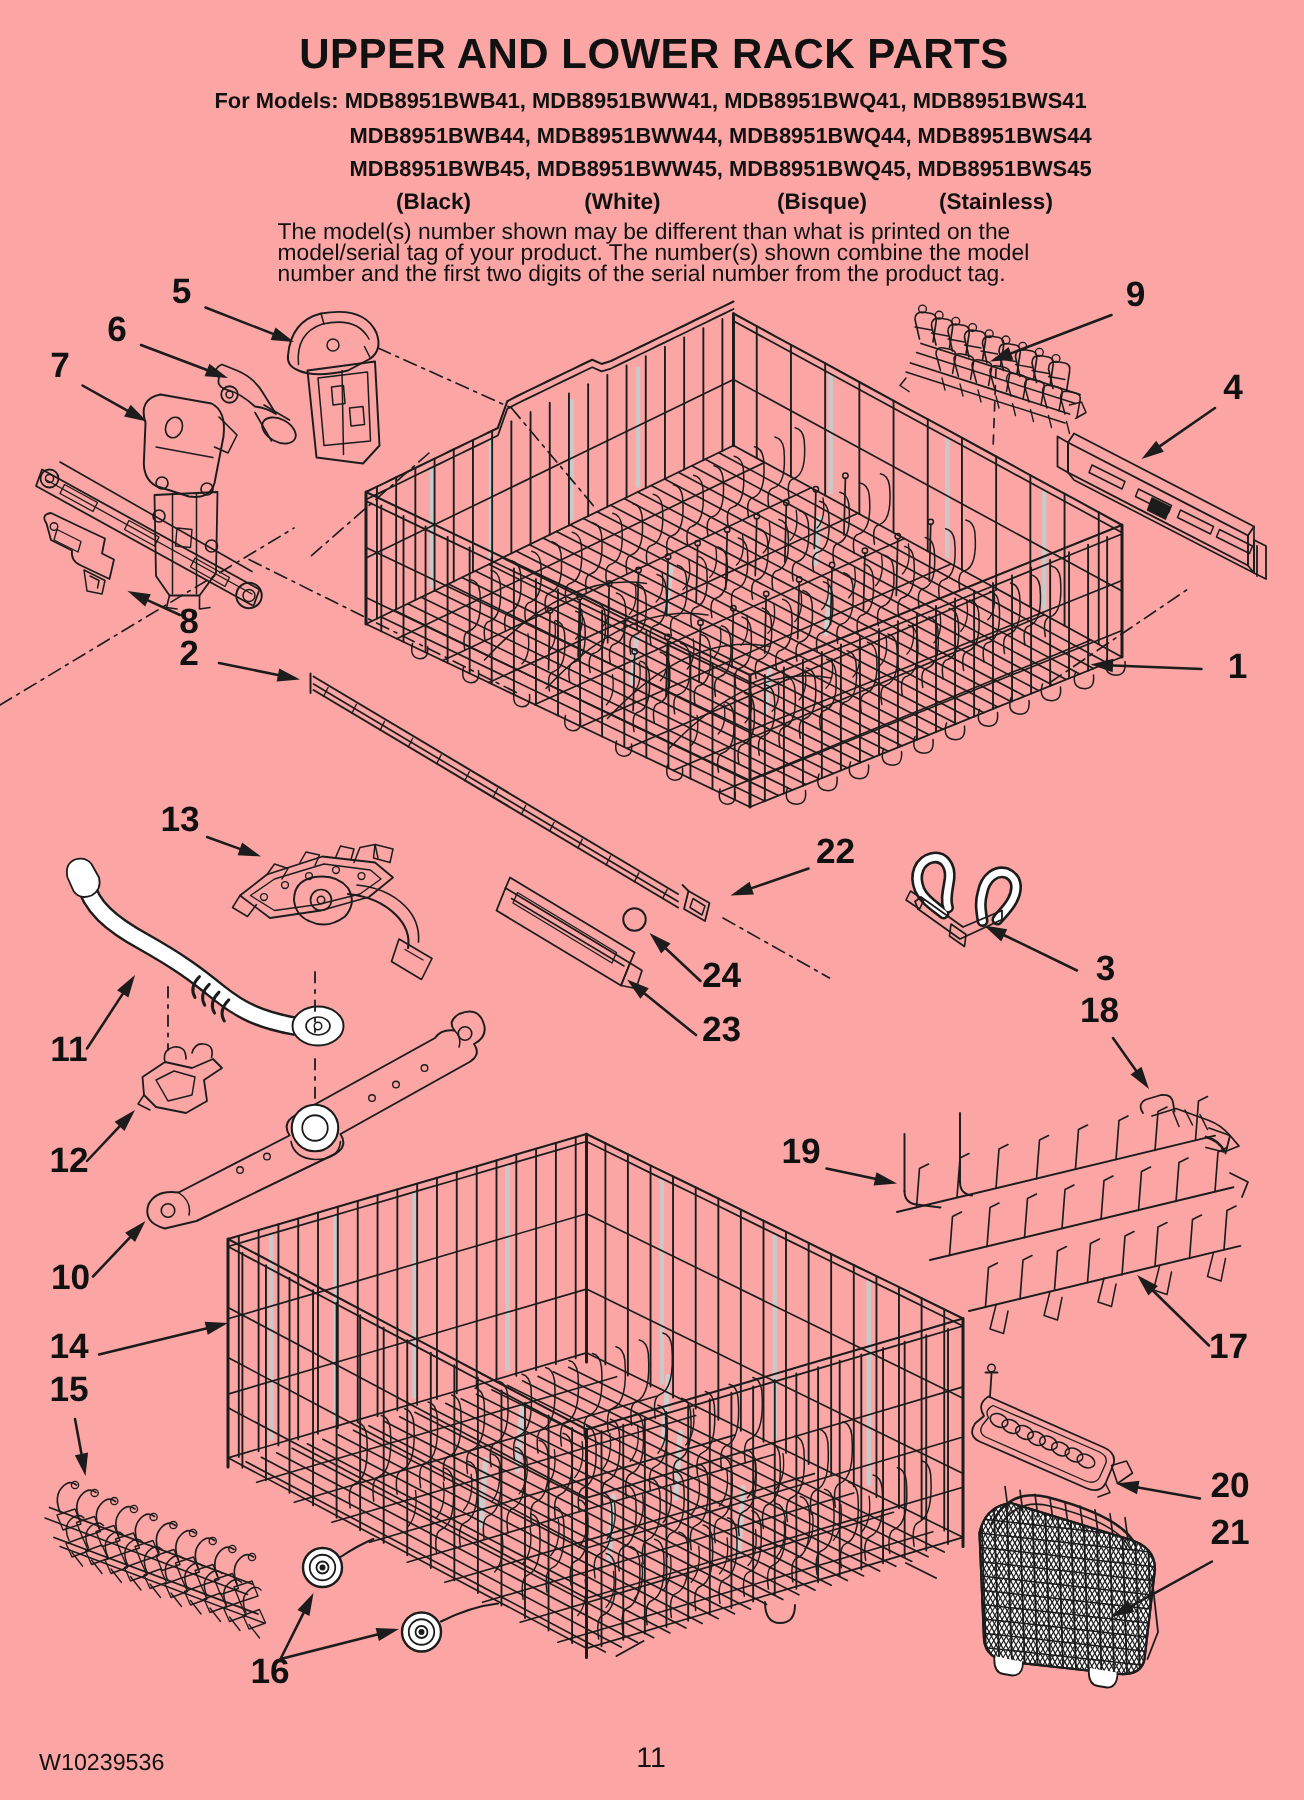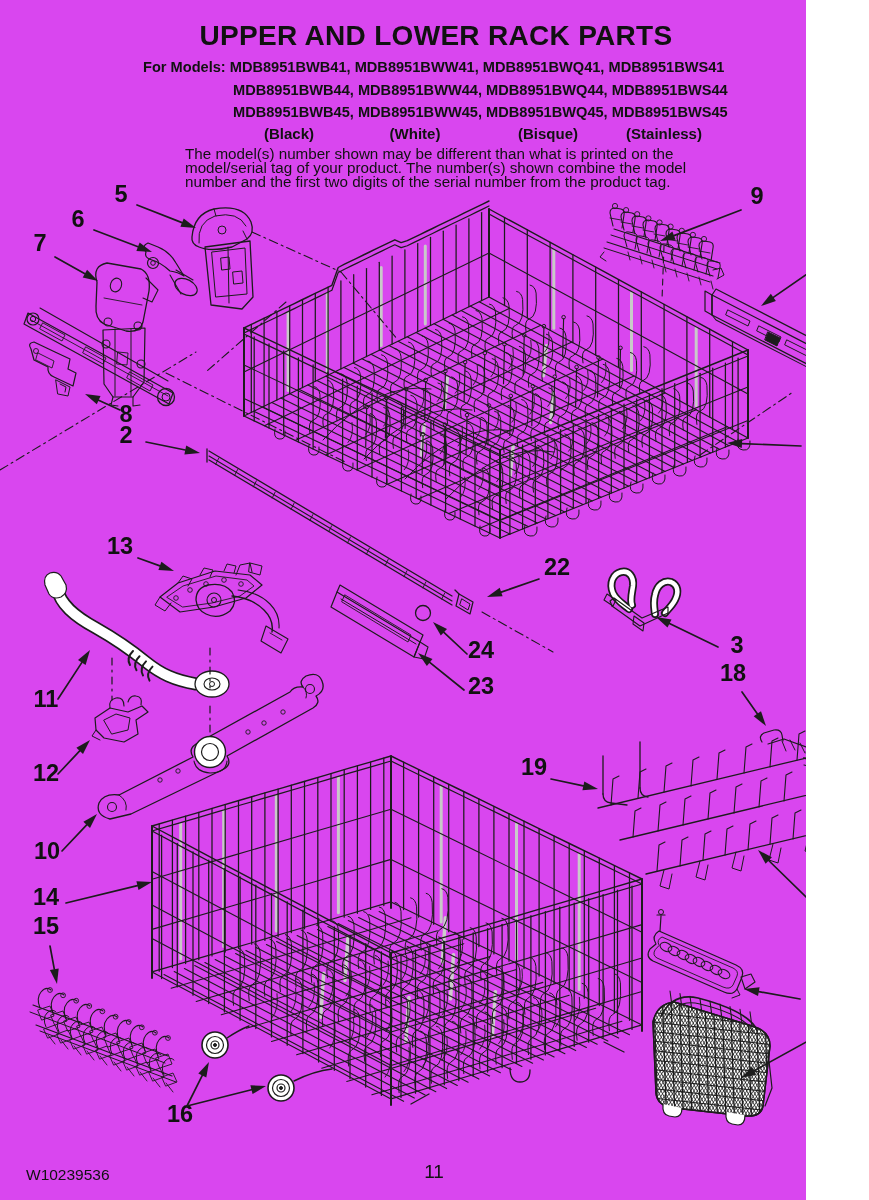--- a/index.html
+++ b/index.html
@@ -1,16 +1,16 @@
 <!DOCTYPE html>
 <html><head>
 <meta charset="utf-8">
 <style>
 html,body{margin:0;padding:0;background:#ffffff}
-#page{position:relative;width:806px;height:1200px;font-family:"Liberation Sans",sans-serif;background:#d946ef;overflow:hidden}
+#page{position:relative;width:869px;height:1200px;font-family:"Liberation Sans",sans-serif;background:#fca5a5;overflow:hidden}
 svg{position:absolute;left:0;top:0}
 text{font-family:"Liberation Sans",sans-serif}
 </style>
 </head>
 <body>
 
 <div id="page">
 <svg width="869" height="1200" viewBox="0 0 869 1200">
 
 <text x="436" y="45" font-size="28" font-weight="bold" text-anchor="middle" fill="#111" letter-spacing="0.3">UPPER AND LOWER RACK PARTS</text>

